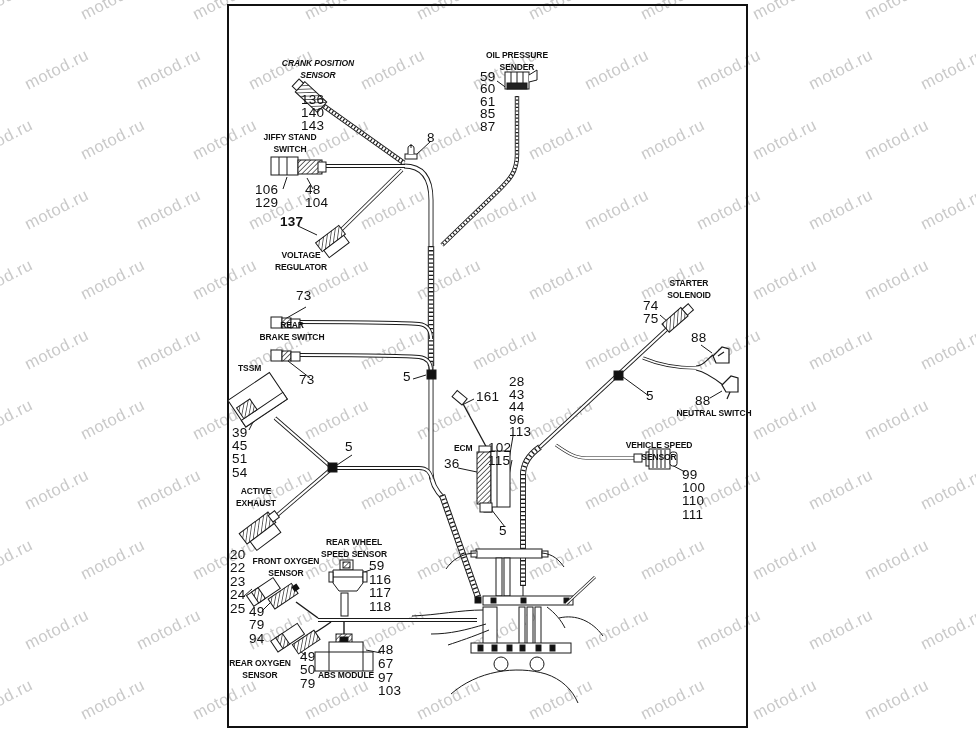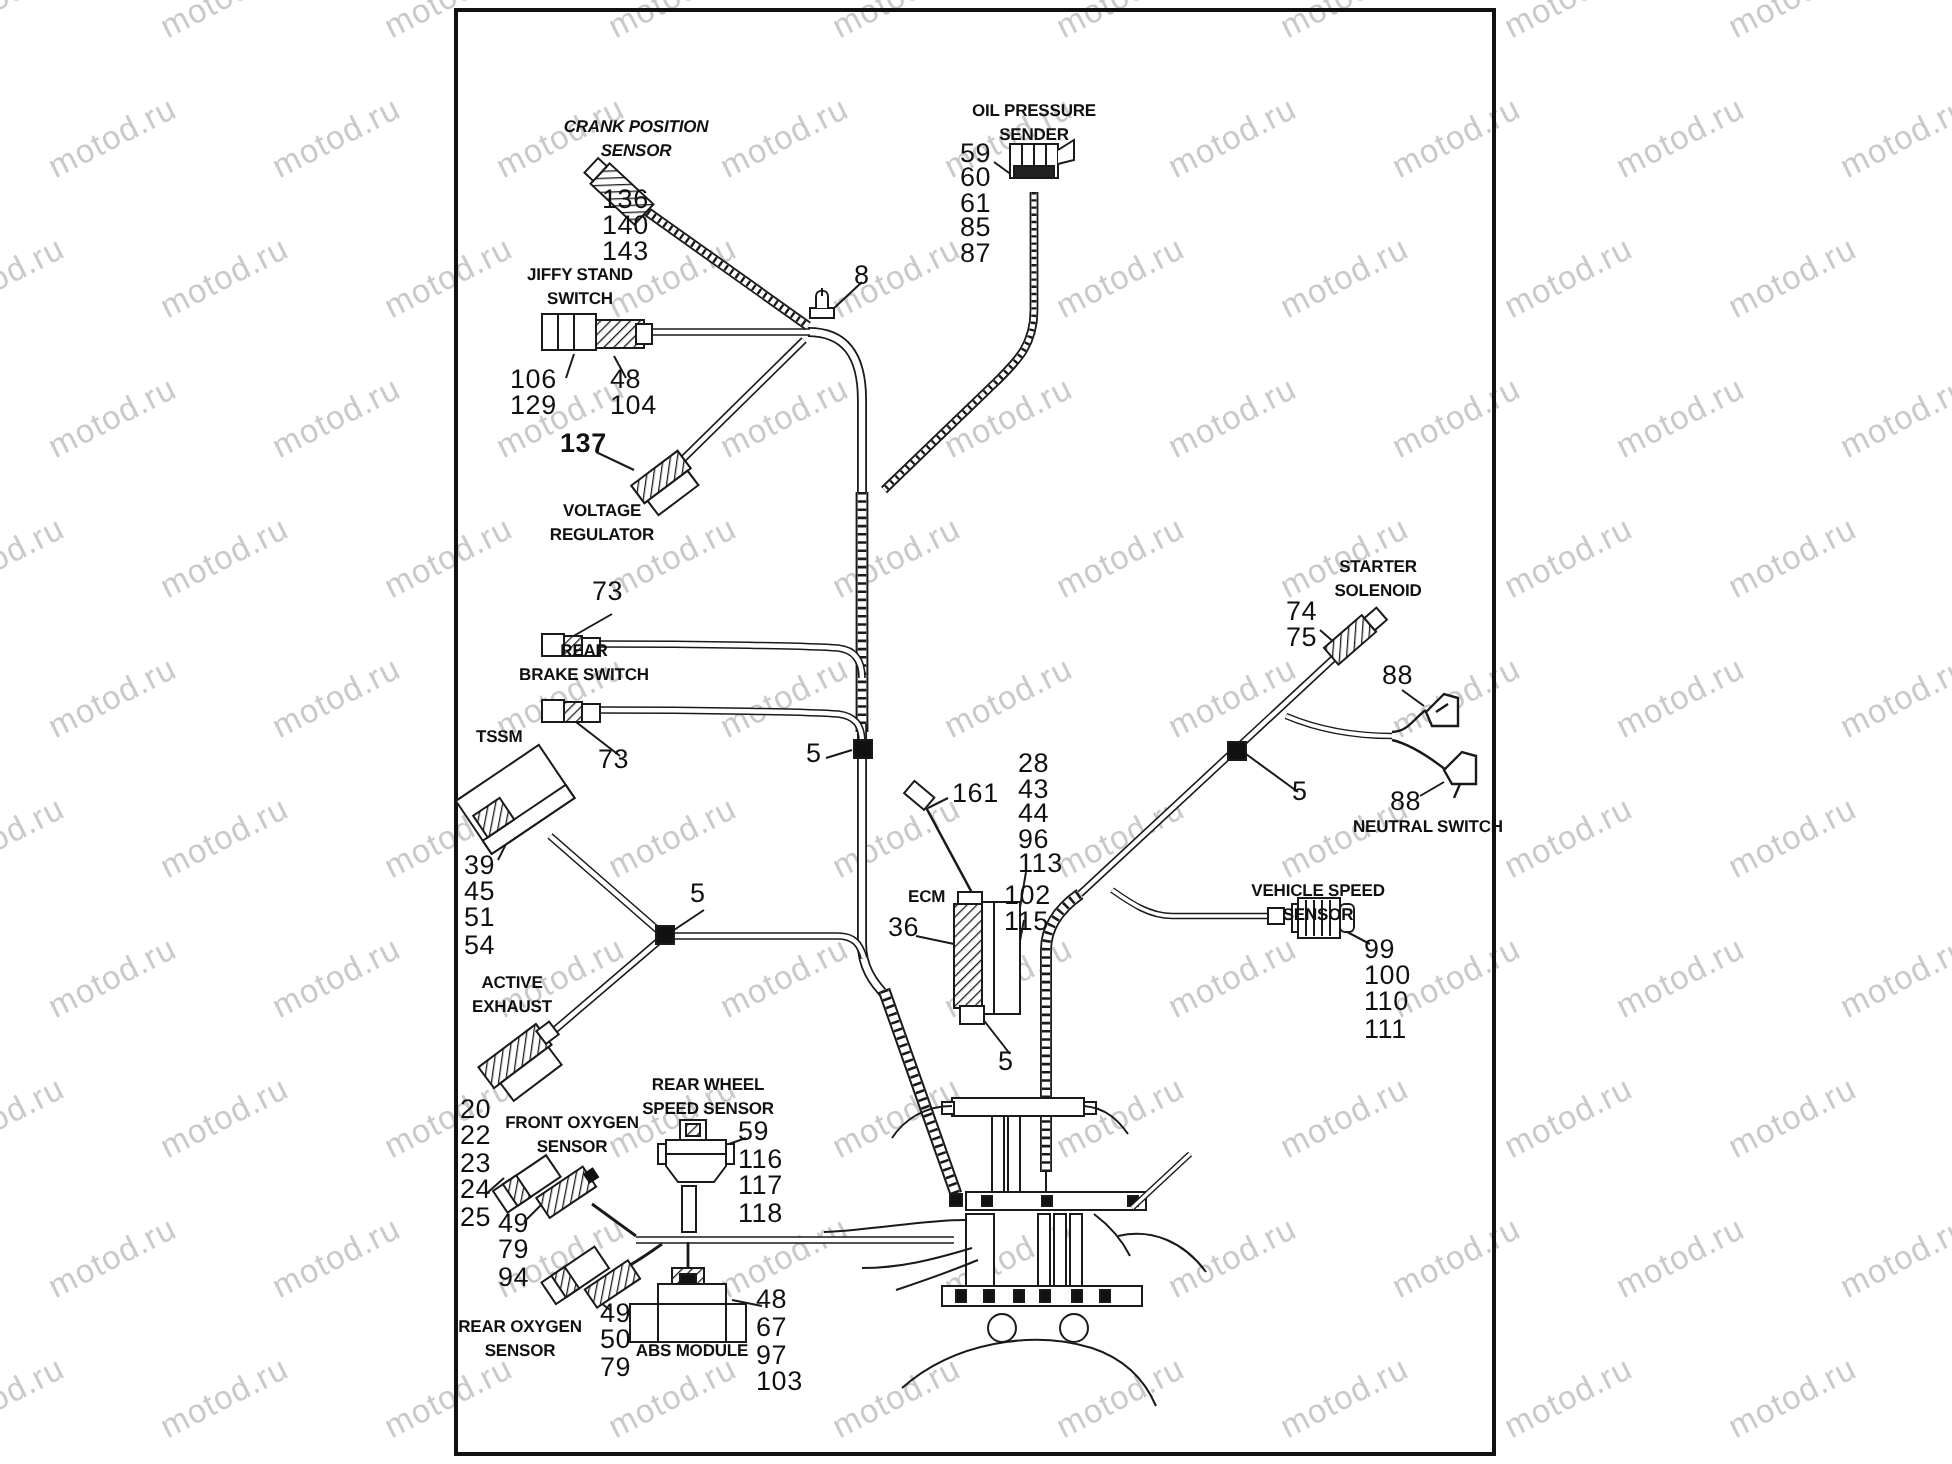--- a/index.html
+++ b/index.html
@@ -450,21 +450,21 @@
 EXHAUST</div>
 
   <div class="lbl refs" style="left:476px;top:391px;">161</div>
   <div class="lbl refs" style="left:509px;top:376px;line-height:12.5px;">28
 43
 44
 96
 113</div>
   <div class="lbl name" style="left:454px;top:443px;">ECM</div>
   <div class="lbl refs" style="left:444px;top:458px;">36</div>
-  <div class="lbl refs" style="left:502px;top:442px;">102
+  <div class="lbl refs" style="left:488px;top:442px;">102
 115</div>
 
   <div class="lbl name" style="left:646px;top:278px;width:86px;text-align:center;">STARTER
 SOLENOID</div>
   <div class="lbl refs" style="left:643px;top:300px;">74
 75</div>
 
   <div class="lbl refs" style="left:691px;top:332px;">88</div>
   <div class="lbl refs" style="left:695px;top:395px;">88</div>
   <div class="lbl name" style="left:664px;top:408px;width:100px;">NEUTRAL SWITCH</div>

